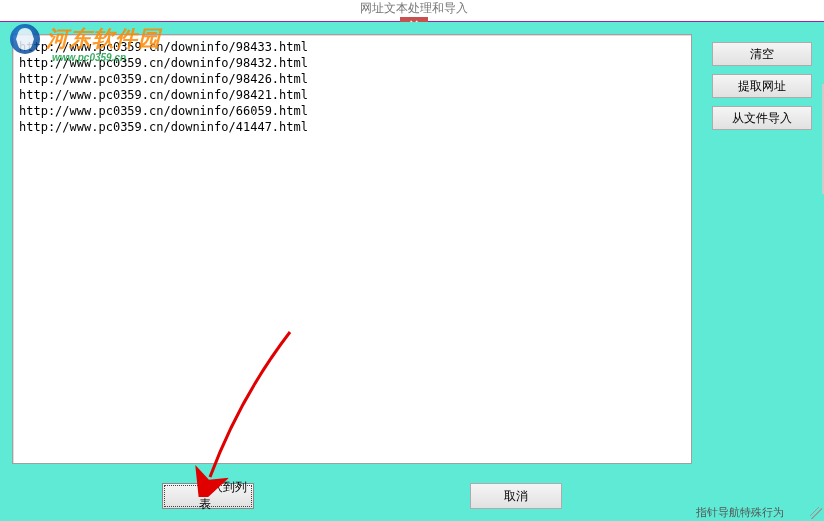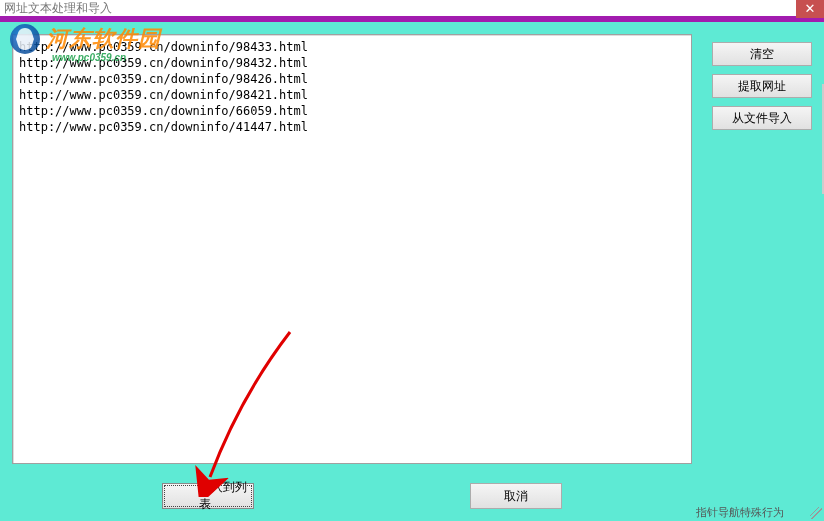--- a/index.html
+++ b/index.html
@@ -7,26 +7,27 @@
     font-family: "SimSun", "宋体", sans-serif;
     font-size: 12px;
     background: #fff;
     width: 824px;
     height: 521px;
     position: relative;
     overflow: hidden;
   }
   .titlebar {
     height: 22px;
-    border-bottom: 6px solid #a21caf;
+    border-bottom: 1px solid #a21caf;
     background: #fff;
     display: flex;
     align-items: center;
     justify-content: space-between;
     padding-left: 4px;
+    flex-direction: column;
   }
   .title-text { color: #777; }
   .close-btn {
     width: 28px;
     height: 20px;
     background: #c75050;
     color: #fff;
     display: flex;
     align-items: center;
     justify-content: center;

